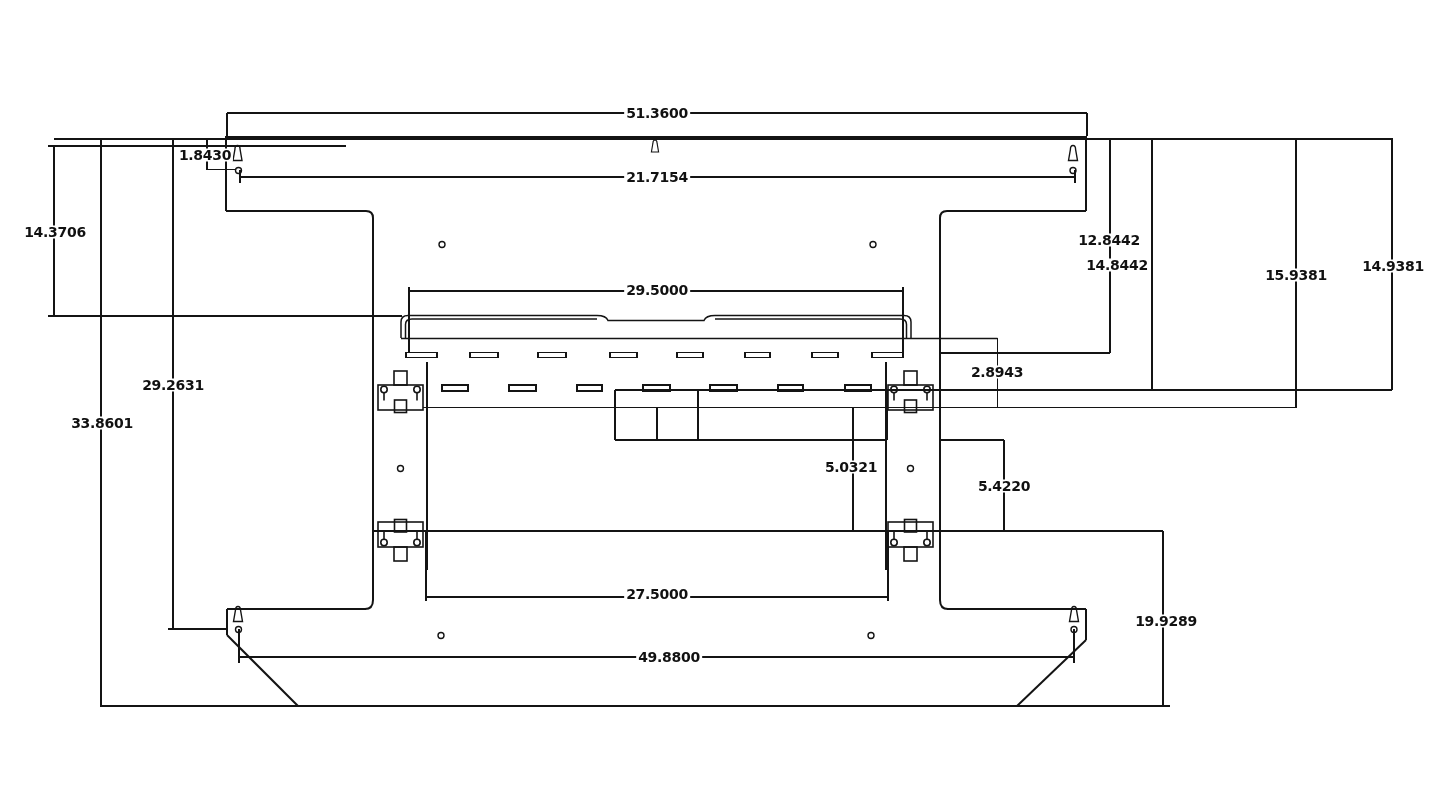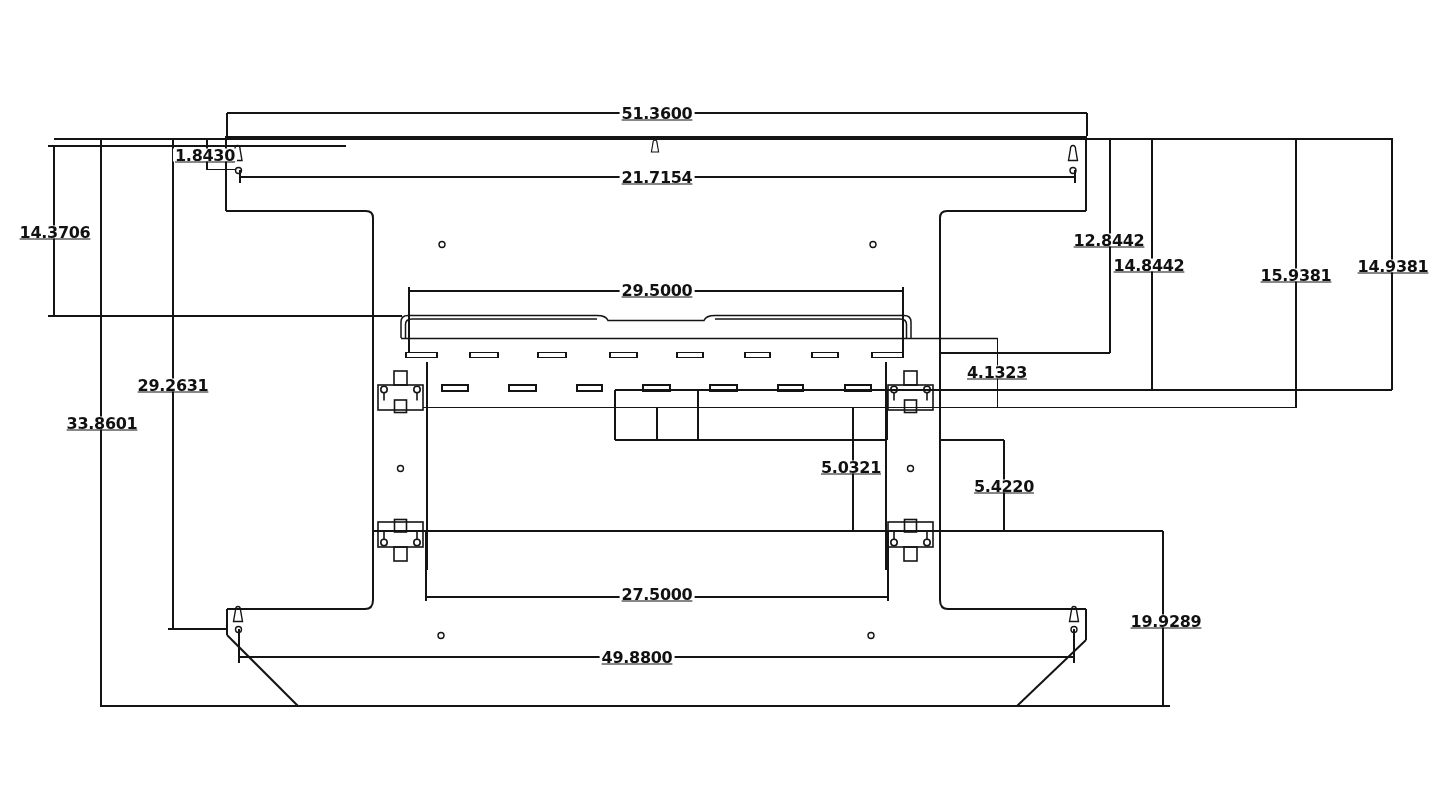--- a/index.html
+++ b/index.html
@@ -3,22 +3,22 @@
 <meta charset="utf-8">
 <style>
   html,body{margin:0;padding:0;background:#fff;}
   .canvas{
     position:relative;width:1440px;height:789px;background:#fff;overflow:hidden;
     font-family:"DejaVu Sans","Liberation Sans",sans-serif;
   }
   .canvas svg{position:absolute;left:0;top:0;}
   .dim{
     position:absolute;transform:translate(-50%,-50%);
-    font-size:16px;font-weight:bold;letter-spacing:-0.3px;color:#111;
-    background:#fff;padding:0 2px;white-space:nowrap;line-height:13px;text-decoration:underline;
+    font-size:14px;font-weight:bold;letter-spacing:-0.3px;color:#111;
+    background:#fff;padding:0 2px;white-space:nowrap;line-height:13px;
   }
   .ln{stroke:#141414;fill:none;}
 </style>
 </head>
 <body>
 
 <div class="canvas">
 
 <svg width="1440" height="789" viewBox="0 0 1440 789">
 
@@ -190,26 +190,26 @@
     <circle cx="238.5" cy="629.5" r="3"></circle>
     <circle cx="1074" cy="629.5" r="3"></circle>
   </g>
 </svg>
 
 <div class="dim" style="left:657px;top:113px">51.3600</div>
 <div class="dim" style="left:205px;top:155px">1.8430</div>
 <div class="dim" style="left:657px;top:177px">21.7154</div>
 <div class="dim" style="left:55px;top:232px">14.3706</div>
 <div class="dim" style="left:1109px;top:240px">12.8442</div>
-<div class="dim" style="left:1149px;top:265px">14.8442</div>
+<div class="dim" style="left:1117px;top:265px">14.8442</div>
 <div class="dim" style="left:1296px;top:275px">15.9381</div>
 <div class="dim" style="left:1393px;top:266px">14.9381</div>
 <div class="dim" style="left:657px;top:290px">29.5000</div>
-<div class="dim" style="left:997px;top:372px">4.1323</div>
+<div class="dim" style="left:997px;top:372px">2.8943</div>
 <div class="dim" style="left:173px;top:385px">29.2631</div>
 <div class="dim" style="left:102px;top:423px">33.8601</div>
 <div class="dim" style="left:851px;top:467px">5.0321</div>
 <div class="dim" style="left:1004px;top:486px">5.4220</div>
 <div class="dim" style="left:657px;top:594px">27.5000</div>
 <div class="dim" style="left:1166px;top:621px">19.9289</div>
-<div class="dim" style="left:637px;top:657px">49.8800</div>
+<div class="dim" style="left:669px;top:657px">49.8800</div>
 
 </div>
 
 </body></html>

